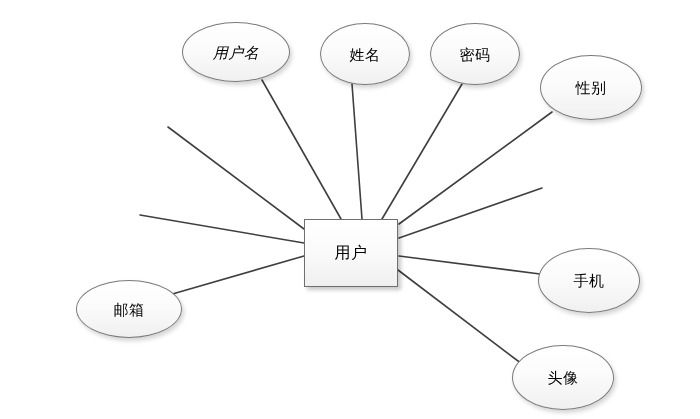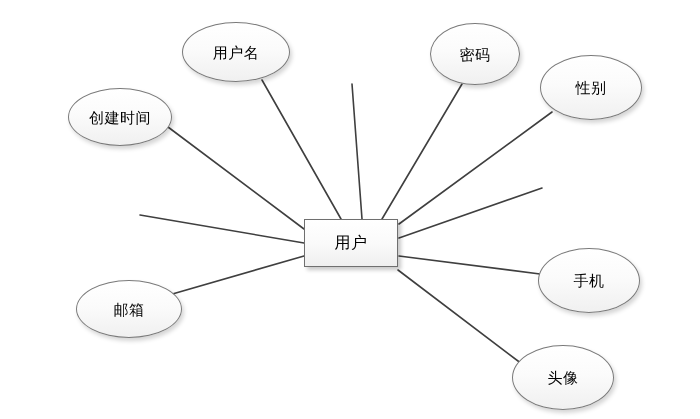--- a/index.html
+++ b/index.html
@@ -62,37 +62,37 @@
       <line x1="352" y1="84" x2="362" y2="219" stroke="#3f3f3f" stroke-width="1.6" stroke-linecap="round"></line>
       <line x1="462" y1="84" x2="382" y2="219" stroke="#3f3f3f" stroke-width="1.6" stroke-linecap="round"></line>
       <line x1="552" y1="112" x2="399" y2="224" stroke="#3f3f3f" stroke-width="1.6" stroke-linecap="round"></line>
       <line x1="542" y1="188" x2="399" y2="238" stroke="#3f3f3f" stroke-width="1.6" stroke-linecap="round"></line>
       <line x1="540" y1="274" x2="399" y2="256" stroke="#3f3f3f" stroke-width="1.6" stroke-linecap="round"></line>
       <line x1="522" y1="364" x2="398" y2="270" stroke="#3f3f3f" stroke-width="1.6" stroke-linecap="round"></line>
       <line x1="168" y1="127" x2="304" y2="229" stroke="#3f3f3f" stroke-width="1.6" stroke-linecap="round"></line>
       <line x1="140" y1="215" x2="304" y2="243" stroke="#3f3f3f" stroke-width="1.6" stroke-linecap="round"></line>
       <line x1="162" y1="297" x2="304" y2="256" stroke="#3f3f3f" stroke-width="1.6" stroke-linecap="round"></line>
     </svg>
-<div class="node attribute" style="left: 182px; top: 22px; width: 108px; height: 60px;">
+<div class="node attribute" style="left: 182px; top: 22px; width: 108px; height: 60px; font-style: italic;">
       <span class="node-label">用户名</span>
+    </div>
+    <div class="node attribute" style="left: 320px; top: 23px; width: 90px; height: 62px;">
+      <span class="node-label">姓名</span>
     </div>
     <div class="node attribute" style="left: 540px; top: 55px; width: 102px; height: 65px;">
       <span class="node-label">性别</span>
     </div>
     <div class="node attribute" style="left: 430px; top: 23px; width: 90px; height: 62px;">
       <span class="node-label">密码</span>
     </div>
     <div class="node attribute" style="left: 512px; top: 345px; width: 102px; height: 65px;">
       <span class="node-label">头像</span>
     </div>
     <div class="node attribute" style="left: 538px; top: 248px; width: 102px; height: 65px;">
       <span class="node-label">手机</span>
     </div>
-    <div class="node attribute" style="left: 68px; top: 88px; width: 104px; height: 58px;">
-      <span class="node-label">创建时间</span>
-    </div>
     <div class="node attribute" style="left: 76px; top: 280px; width: 106px; height: 58px;">
       <span class="node-label">邮箱</span>
     </div>
-    <div class="node entity" style="left: 304px; top: 219px; width: 94px; height: 48px;">
+    <div class="node entity" style="left: 304px; top: 219px; width: 94px; height: 68px;">
       <span class="node-label">用户</span>
     </div>
   </div>
 
 </body></html>

